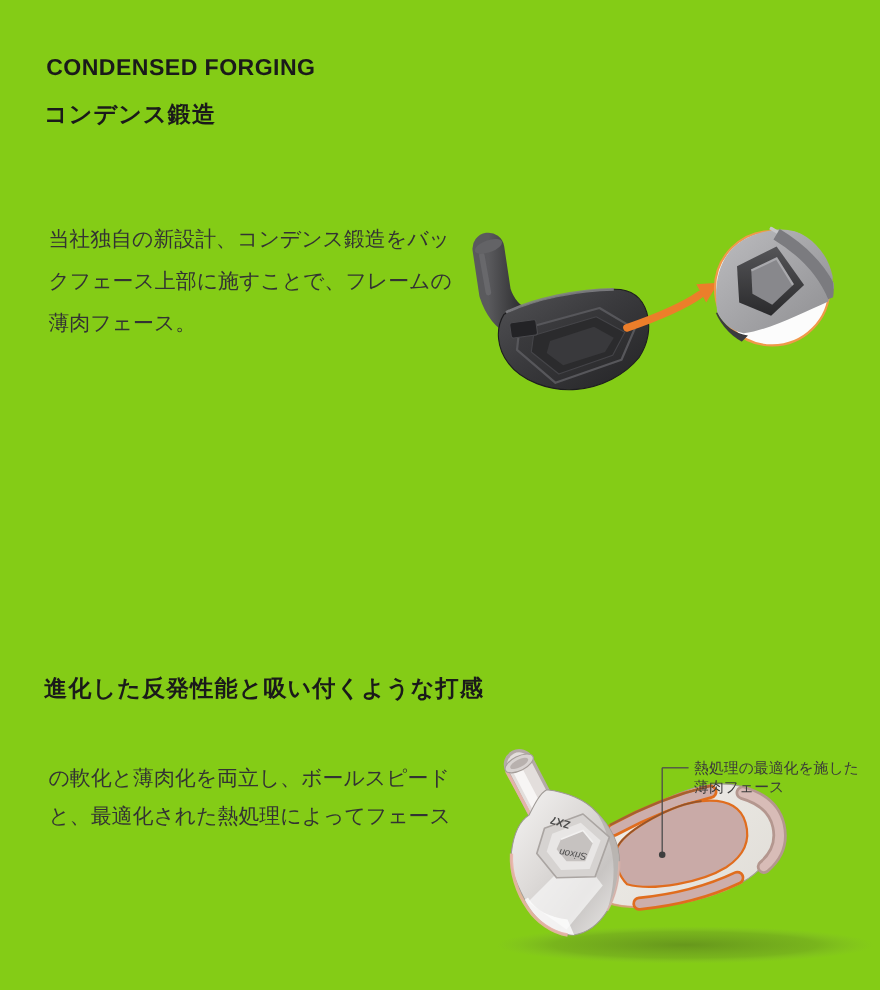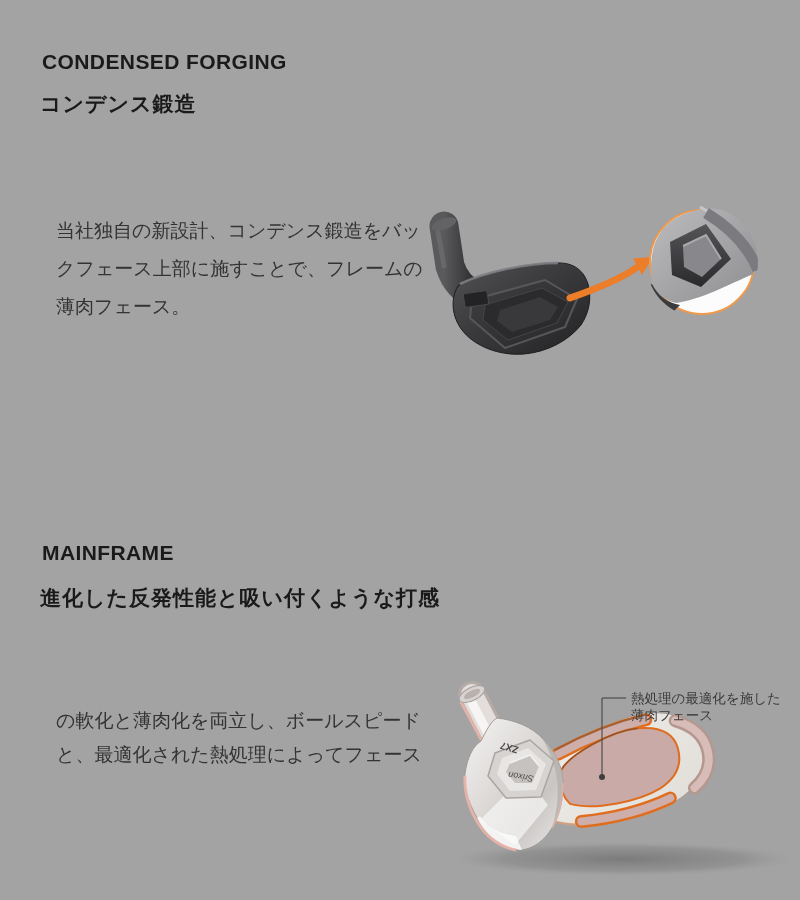--- a/index.html
+++ b/index.html
@@ -1,35 +1,35 @@
 <!DOCTYPE html>
 <html><head>
 <meta charset="utf-8">
 <style>
   html,body{margin:0;padding:0;background:#ffffff;}
   .screen{
-    position:relative;width:800px;height:900px;background:#a3a3a3;
+    position:relative;width:800px;height:900px;background:#84cc16;
     font-family:"Liberation Sans","DejaVu Sans",sans-serif;overflow:hidden;
   }
   .eyebrow{
     position:absolute;left:42px;margin:0;font-size:21px;font-weight:bold;
     color:#1a1a1a;letter-spacing:0.4px;
   }
   .jp-title{
     position:absolute;left:40px;margin:0;font-size:21px;font-weight:bold;
     color:#1a1a1a;letter-spacing:1px;
   }
-  .body-text{position:absolute;left:40px;margin:16px;font-size:19px;color:#333333;}
+  .body-text{position:absolute;left:40px;margin:4px;font-size:19px;color:#333333;}
   .body-text span{display:block;}
   #para-1{top:196px;line-height:38px;}
   #para-2{top:688px;line-height:34px;}
   #eyebrow-1{top:50px;}
   #title-1{top:90px;}
   #eyebrow-2{top:541px;}
-  #title-2{top:584px;}
+  #title-2{top:612px;}
   .figure{position:absolute;}
   #figure-1{left:400px;top:180px;width:400px;height:220px;}
   #figure-2{left:420px;top:650px;width:380px;height:250px;}
   svg text.annot{font-size:13.5px;fill:#3a3a3a;}
   svg text.mark{fill:#4c4c4c;}
 </style>
 </head>
 <body>
 
 <div class="screen">
@@ -96,21 +96,20 @@
         <path d="M300,27 Q342,50 359,82" stroke="#c6c6c9" stroke-width="3" fill="none"></path>
         <path d="M306,33 Q344,56 358,90" stroke="#7b7b7f" stroke-width="11" fill="none"></path>
         <polygon points="270,62 306,44 331,79 301,107 272,95" fill="url(#g1-wedge)"></polygon>
         <polygon points="283,66 306,55 321,79 302,97 284,87" fill="#88888c"></polygon>
         <polyline points="283,66 306,55 321,79" stroke="#a9a9ad" stroke-width="2" fill="none"></polyline>
         <path d="M252,104 C258,116 268,123 280,125 L272,133 C259,128 251,118 247,106 Z" fill="#3b3b3e"></path>
       </g>
     </g>
   </svg>
 
-  <h3 class="eyebrow" id="eyebrow-2">MAINFRAME</h3>
   <h2 class="jp-title" id="title-2">進化した反発性能と吸い付くような打感</h2>
   <p class="body-text" id="para-2">
     <span>の軟化と薄肉化を両立し、ボールスピード</span>
     <span>と、最適化された熱処理によってフェース</span>
   </p>
 
   <svg class="figure" id="figure-2" viewBox="0 0 380 250">
     <defs>
       <radialGradient id="g2-shadow" cx="0.5" cy="0.5" r="0.5">
         <stop offset="0" stop-color="rgba(40,40,40,0.32)"></stop>

